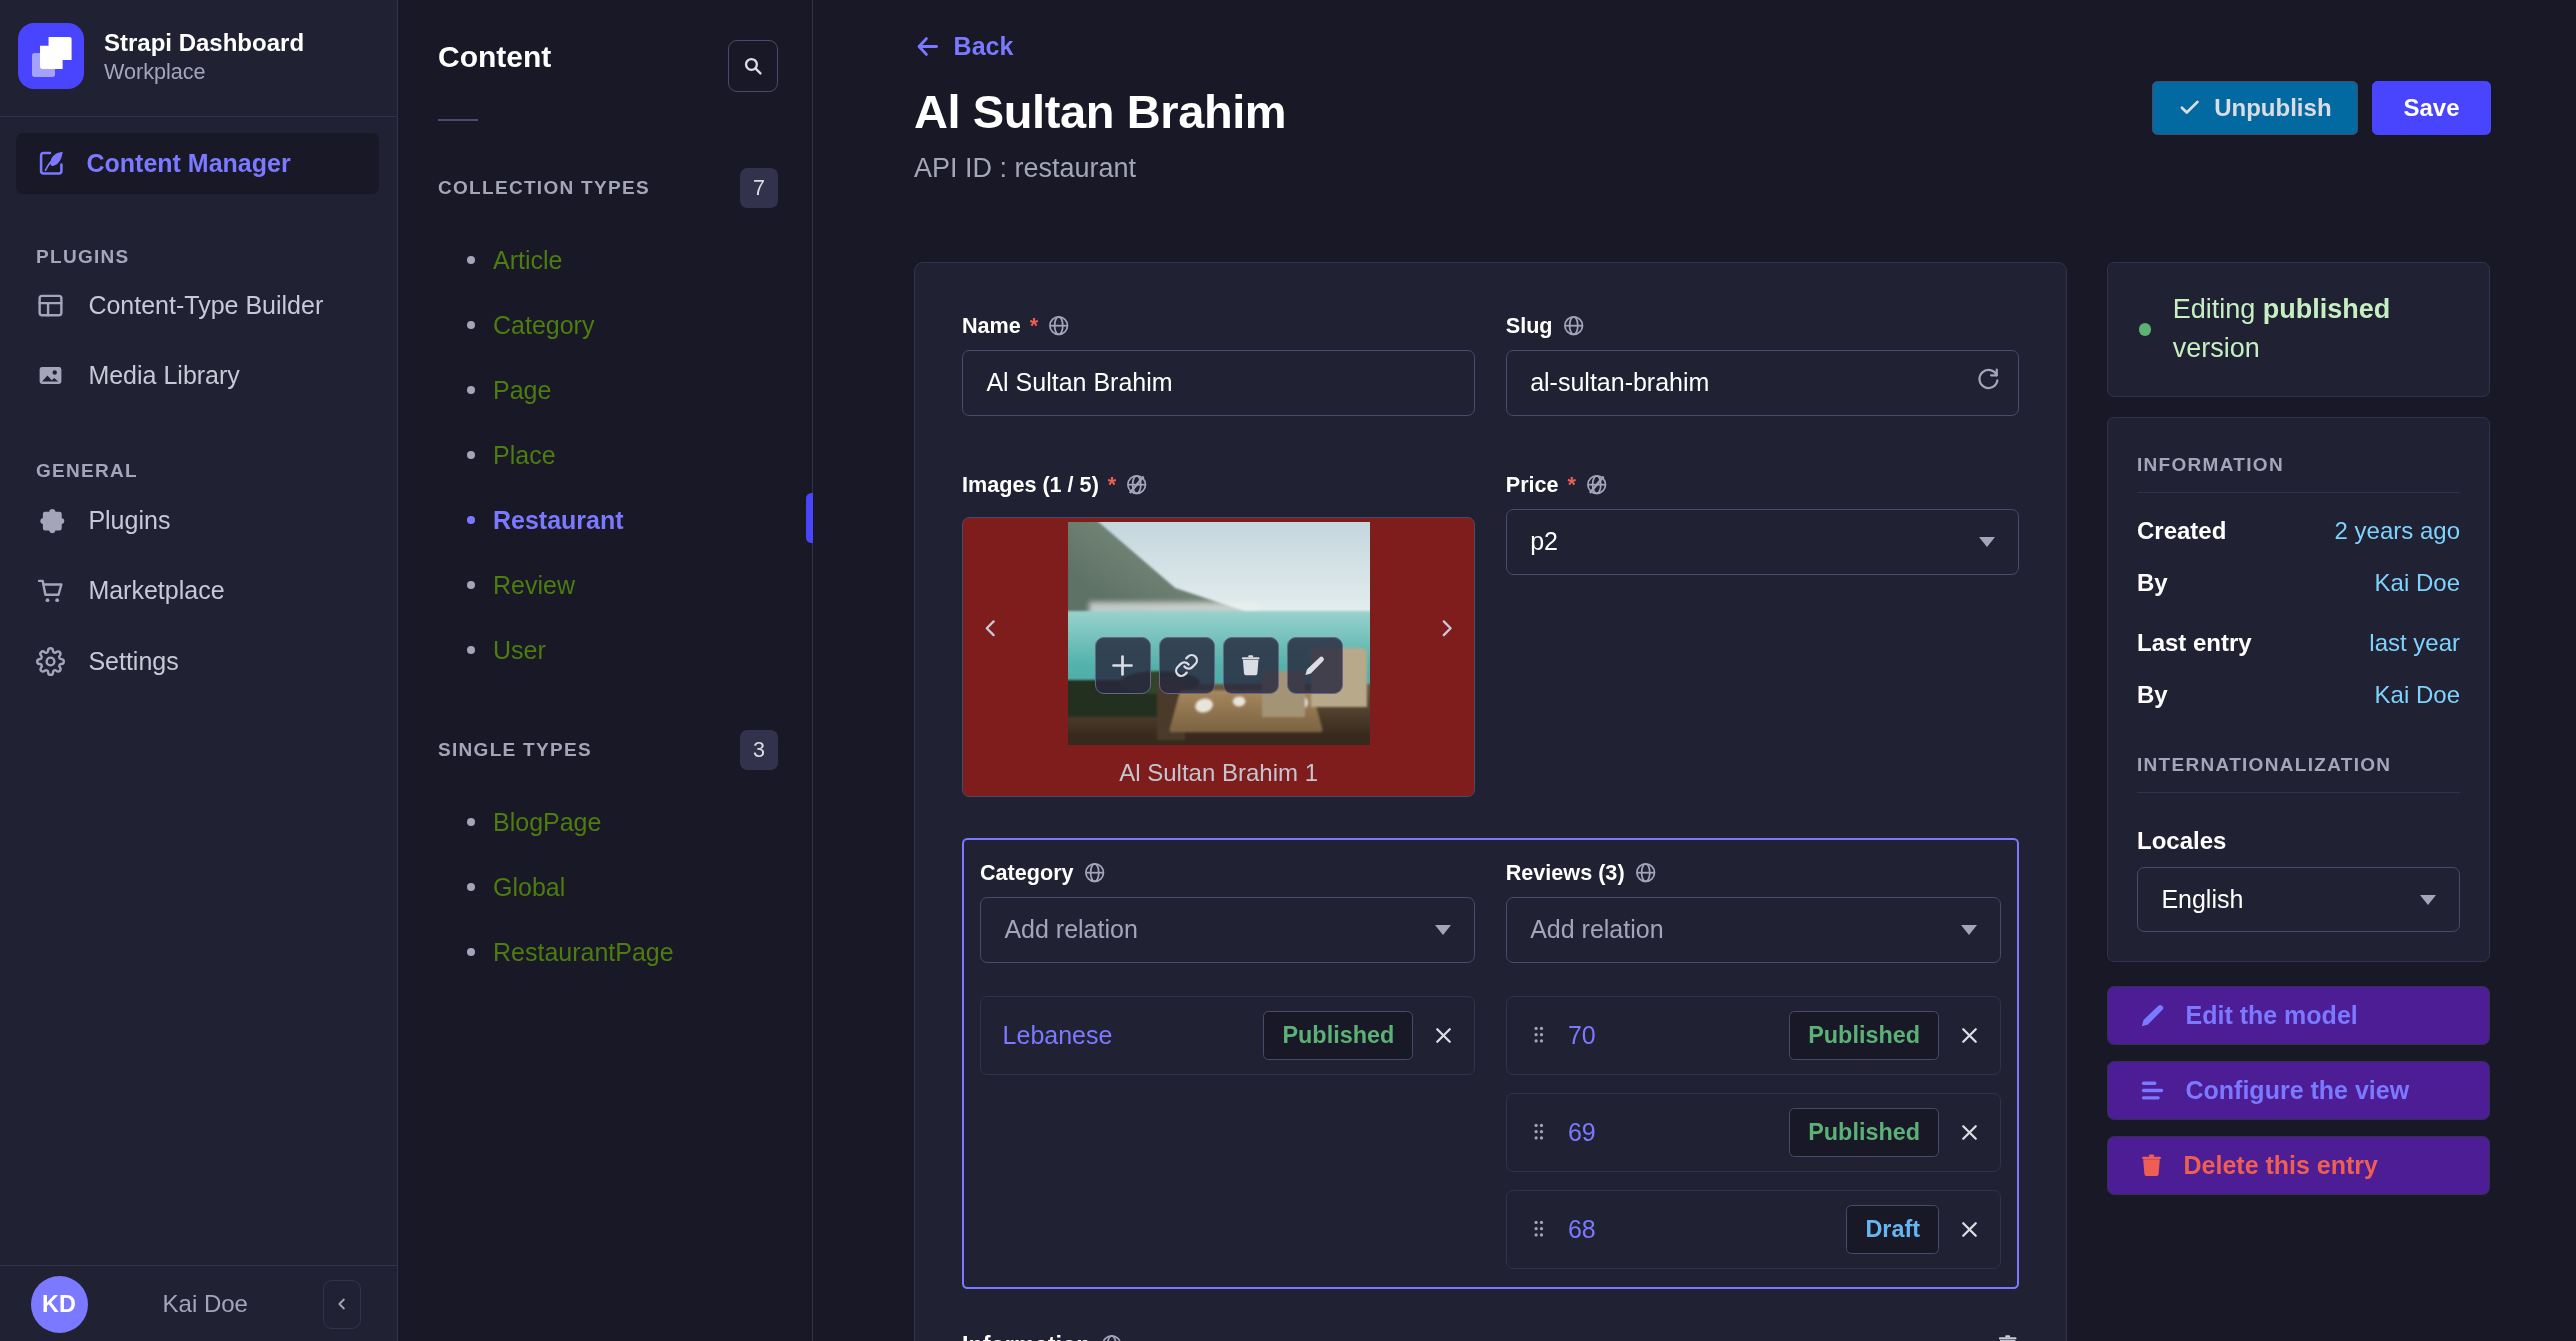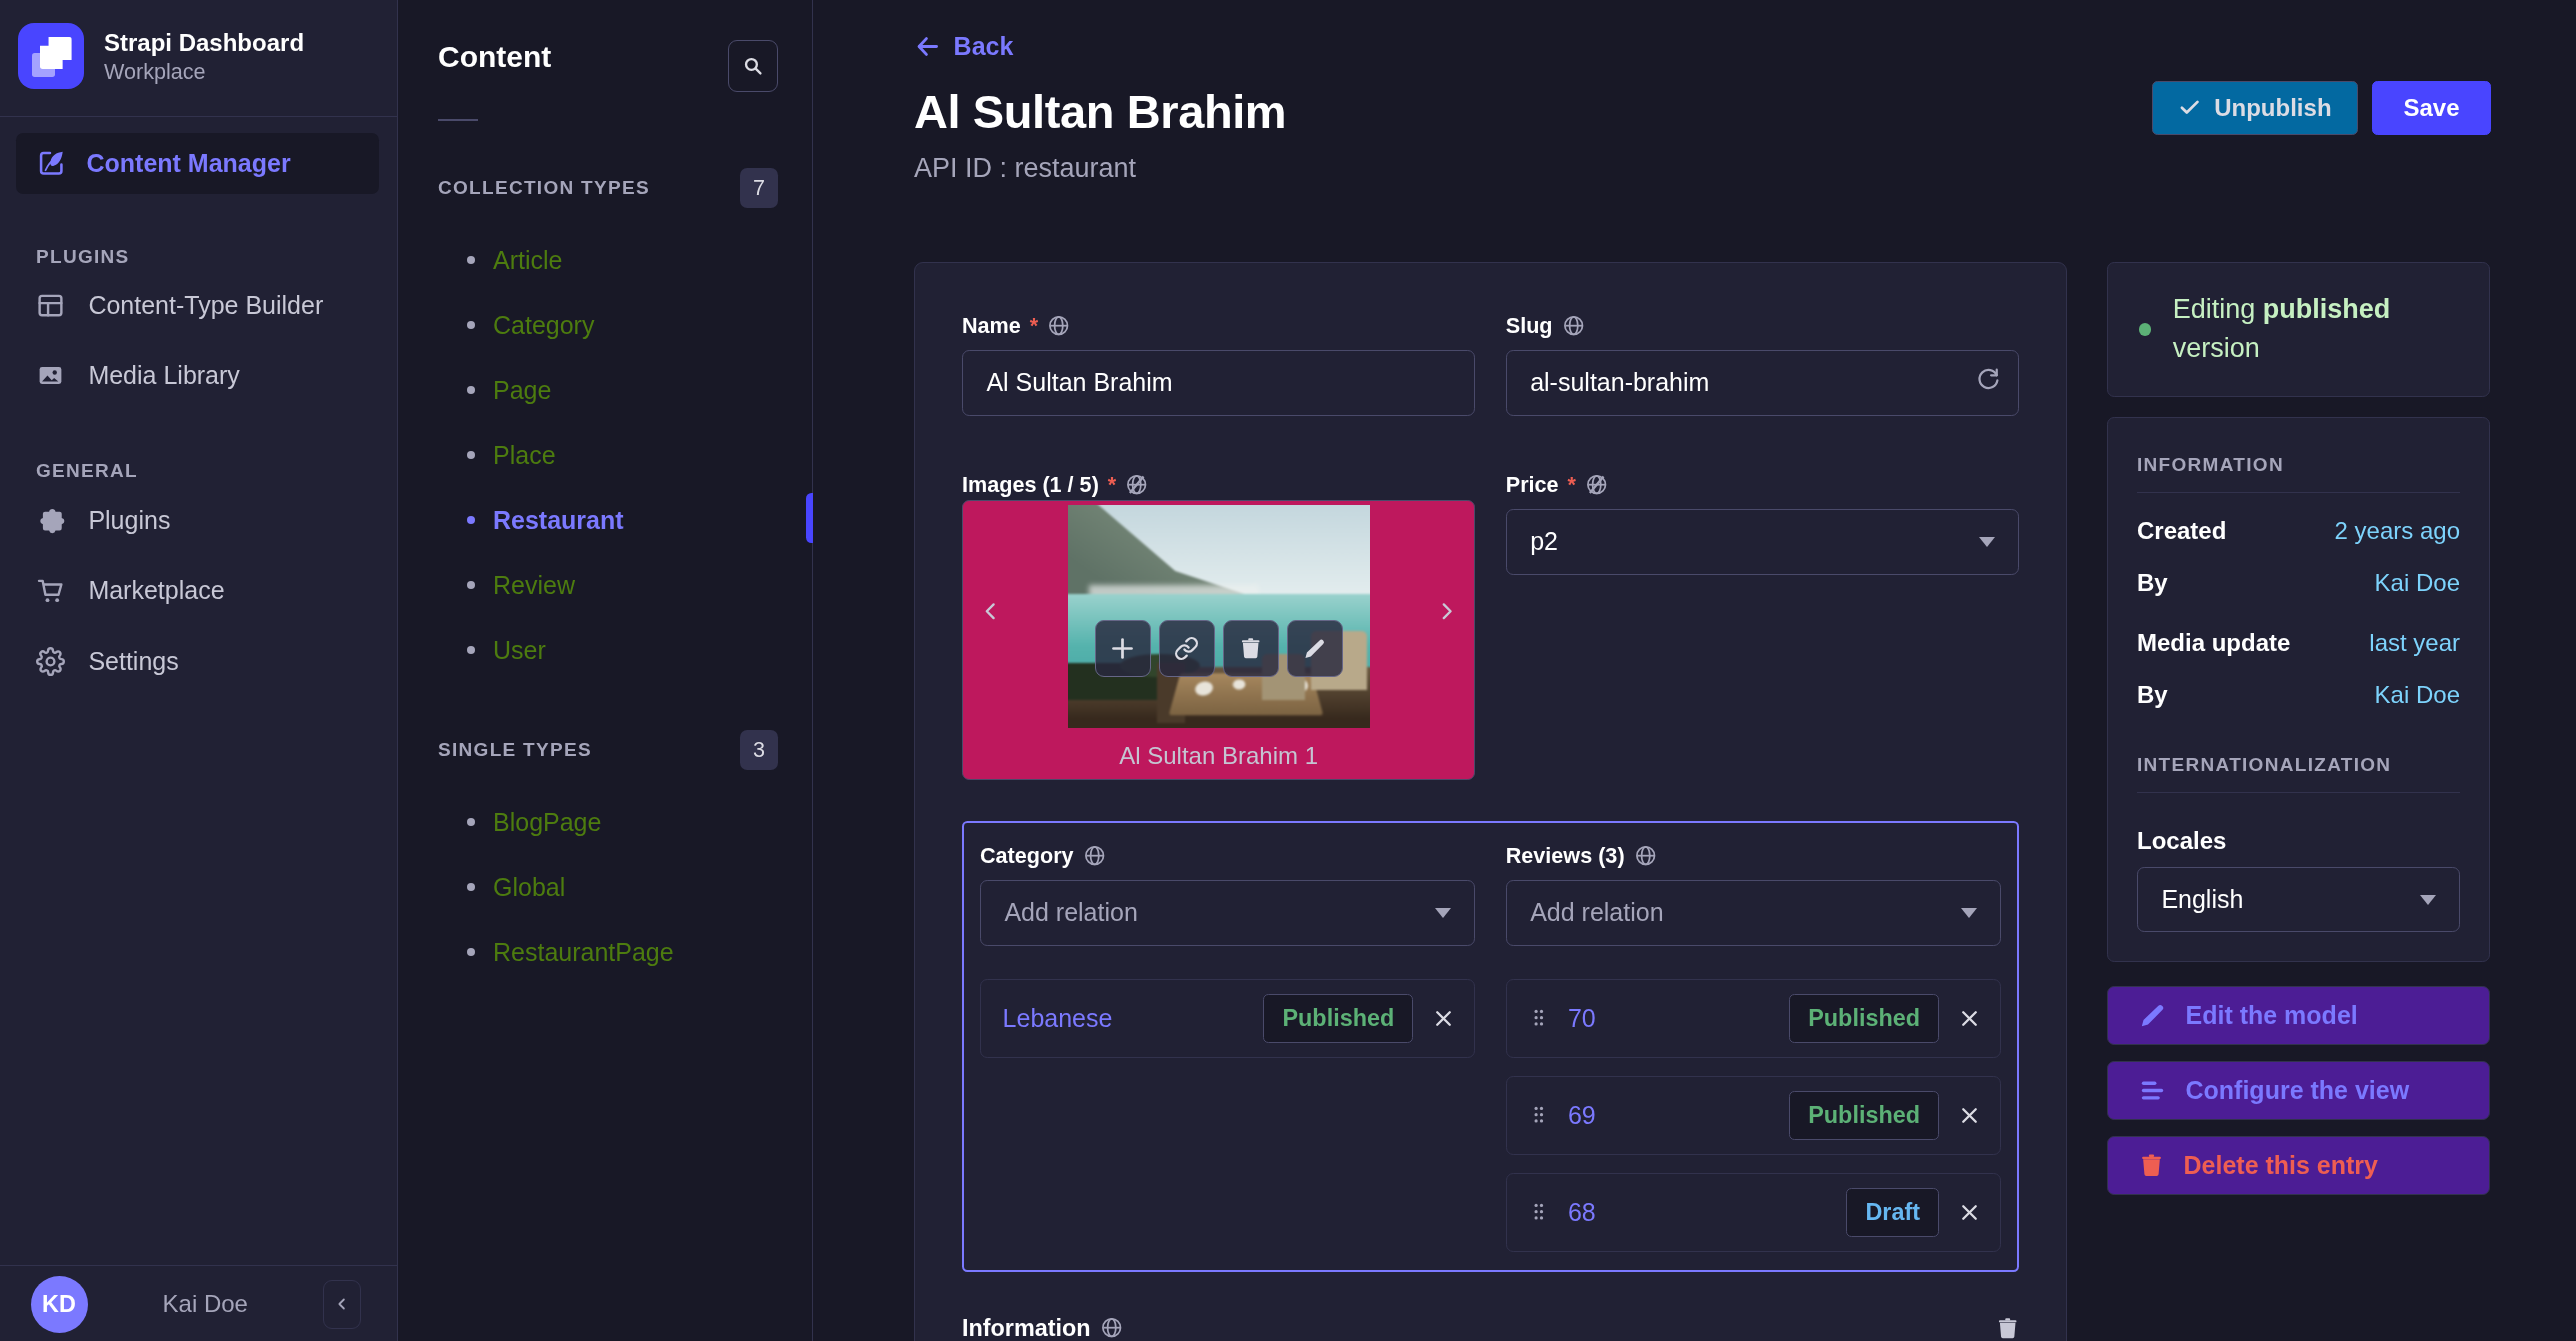--- a/index.html
+++ b/index.html
@@ -87,21 +87,21 @@
   .grid2 { display:grid; grid-template-columns:1fr 1fr; column-gap:30.5px; }
   .field-label { font-size:21.6px; font-weight:bold; color:#ffffff; display:flex; align-items:center; gap:9px; }
   .req { color:#ee5e52; }
   .glabe { color:#a5a5ba; }
   .text-input { margin-top:10.8px; width:100%; height:66px; background:#212134; border:0.9px solid #4a4a6a;
                 border-radius:7.2px; color:#ffffff; font-size:25px; padding:0 23.4px; font-family:inherit; }
   .input-wrap { position:relative; }
   .input-icon-right { position:absolute; right:18px; top:50%; transform:translateY(-50%); color:#a5a5ba; cursor:pointer; }
 
   .row2 { margin-top:56px; }
-  .carousel { margin-top:2px; height:280px; background:#be185d; border:0.9px solid #4a4a6a; border-radius:7.2px;
+  .carousel { margin-top:19px; height:280px; background:#7f1d1d; border:0.9px solid #4a4a6a; border-radius:7.2px;
               position:relative; display:flex; flex-direction:column; align-items:center; }
   .carousel .chev { position:absolute; top:95px; color:#c8c8d6; cursor:pointer; }
   .carousel .chev.left { left:16px; } .carousel .chev.right { right:16px; }
   .photo { margin-top:4.5px; width:302px; height:223px; position:relative; overflow:hidden; background:#9fc9cd; }
   .photo .blurwrap { position:absolute; inset:-3.6px; filter:blur(1.3px); }
   .photo .sky { position:absolute; left:0; top:0; right:0; height:45%; background:linear-gradient(180deg,#c3d6dd 0%,#e3edee 90%); }
   .photo .mountain { position:absolute; left:0; top:0; width:62%; height:58%; background:linear-gradient(215deg,#8a9b88 0%,#5f7266 70%);
                      clip-path:polygon(0 0,16% 0,58% 52%,100% 72%,100% 100%,0 100%); }
   .photo .shore { position:absolute; left:8%; top:36%; width:55%; height:8%; background:rgba(235,240,238,.7); filter:blur(2.7px); }
   .photo .sea { position:absolute; left:0; top:40%; right:0; height:38%; background:linear-gradient(180deg,#9ad2cd 0%,#55b3ad 60%,#4aa9a5 100%); }
@@ -658,21 +658,21 @@
           <div class="side-rule"></div>
           <div class="meta-row">
             <span class="k">Created</span>
               <span class="v">2 years ago</span>
           </div>
           <div class="meta-row">
             <span class="k">By</span>
               <span class="v">Kai Doe</span>
           </div>
           <div class="meta-row meta-gap">
-            <span class="k">Media update</span>
+            <span class="k">Last entry</span>
               <span class="v">last year</span>
           </div>
           <div class="meta-row">
             <span class="k">By</span>
               <span class="v">Kai Doe</span>
           </div>
 
           <div class="side-heading i18n-heading">INTERNATIONALIZATION</div>
           <div class="side-rule"></div>
           <div class="locales-label">Locales</div>

